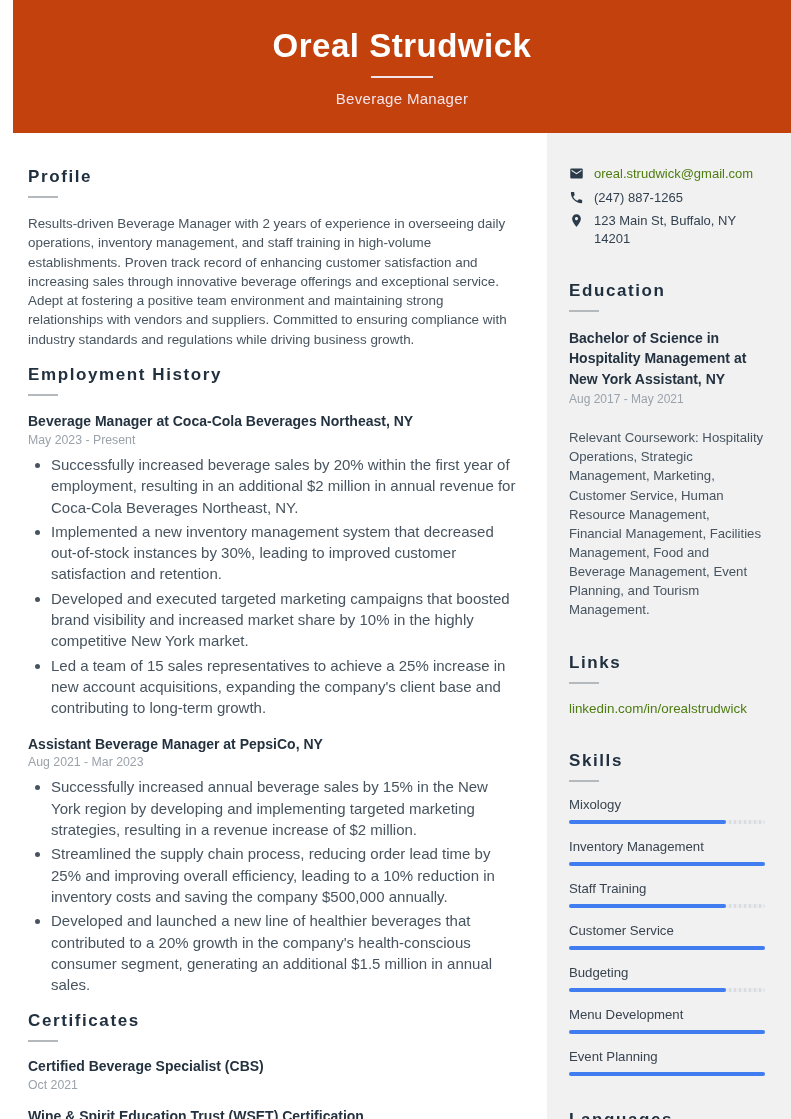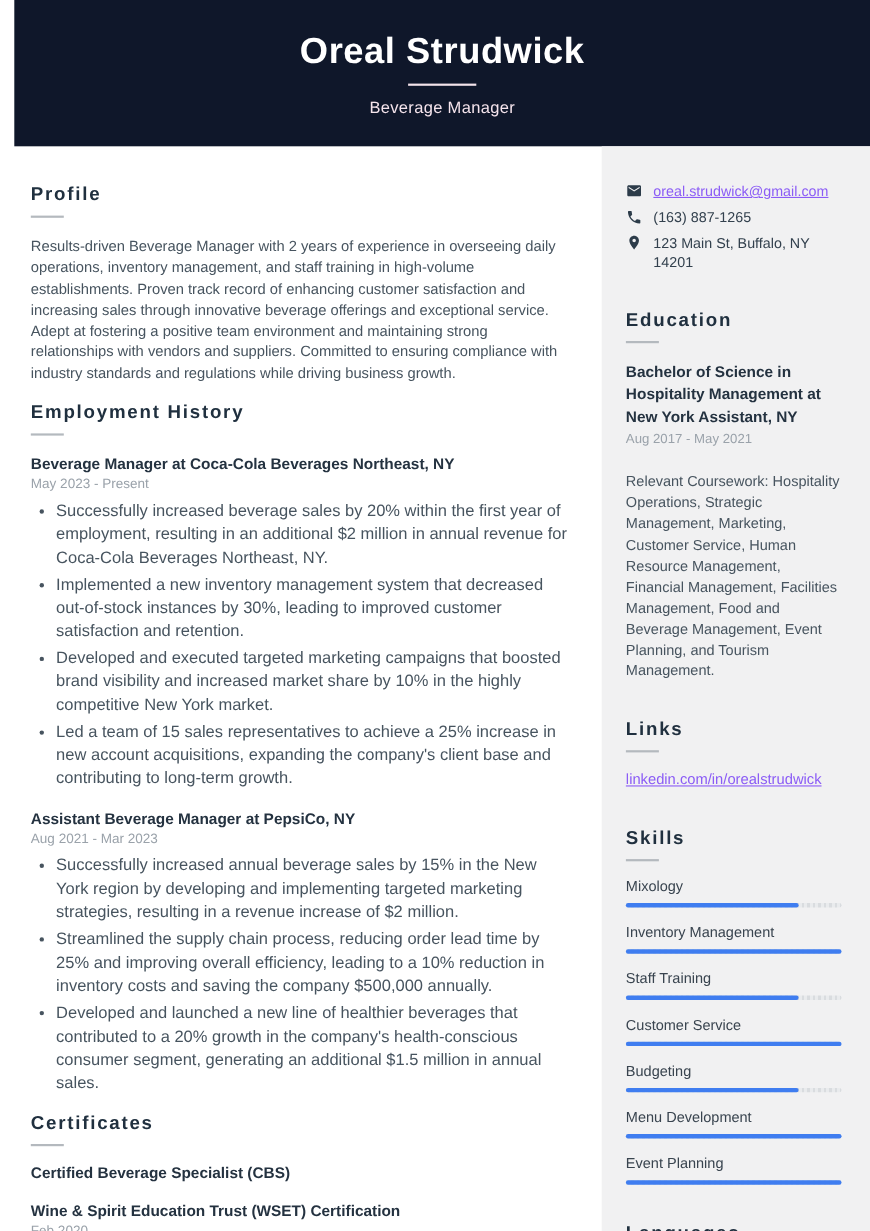--- a/index.html
+++ b/index.html
@@ -5,21 +5,21 @@
   * { margin: 0; padding: 0; box-sizing: border-box; }
   html, body { background: #ffffff; }
   body { font-family: "Liberation Sans", sans-serif; }
   .page {
     width: 791px; height: 1119px; overflow: hidden;
     display: flex; flex-direction: column; background: #ffffff;
   }
 
   
   .header {
-    height: 133px; background: #0f172a; color: #ffffff;
+    height: 133px; background: #c2410c; color: #ffffff;
     display: flex; flex-direction: column; align-items: center; justify-content: center;
     flex: 0 0 auto;
     margin-left: 13px;
   }
   .header .name {
     font-size: 33px; font-weight: 700; letter-spacing: 0.5px;
     font-family: "Liberation Sans", sans-serif;
   }
   .header .name-rule {
     width: 62px; height: 2px; background: #f3e3ea; margin: 11px auto 12px;
@@ -53,21 +53,21 @@
   .job ul { margin: 7px 0 10px 0; padding-left: 23px; }
   .job li { font-size: 15px; line-height: 1.42; color: #47545f; margin-bottom: 3px; }
   .cert { margin-top: 15px; }
   .cert-date { margin-top: 2px; }
 
   
   .contact-row { display: flex; align-items: flex-start; margin-bottom: 6px; }
   .contact-icon { width: 15px; height: 15px; flex: 0 0 15px; margin-right: 10px; margin-top: 1px; }
   .contact-icon svg { width: 15px; height: 15px; fill: #2c3b49; display: block; }
   .contact-text { font-size: 13px; color: #33414e; line-height: 1.35; }
-  .link { color: #8b5cf6; text-decoration: underline; cursor: pointer; text-align: center; }
+  .link { color: #4d7c0f; cursor: pointer; text-align: center; }
 
   .right .section { margin-top: 34px; }
   .right .section.first { margin-top: 0; }
 
   .degree { margin-top: 16px; font-size: 14px; font-weight: 700; color: #243240; line-height: 1.45; }
   .edu-dates { margin-top: 3px; font-size: 12px; color: #9aa2aa; }
   .edu-desc { margin-top: 22px; font-size: 13.2px; line-height: 1.45; color: #47545f; }
 
   .links-item { display: inline-block; margin-top: 17px; font-size: 13.4px; }
 
@@ -129,20 +129,21 @@
           </ul>
         </div>
       </div>
 
       <div class="section">
         <h2 class="section-heading">Certificates</h2>
         <div class="rule"></div>
 
         <div class="cert">
           <div class="cert-heading">Certified Beverage Specialist (CBS)</div>
+          <div class="muted-date cert-date">Oct 2021</div>
         </div>
         <div class="cert">
           <div class="cert-heading">Wine &amp; Spirit Education Trust (WSET) Certification</div>
           <div class="muted-date cert-date">Feb 2020</div>
         </div>
       </div>
 
     </div>
 
     <div class="right">
@@ -155,21 +156,21 @@
               </svg>
           </span>
           <a class="contact-text link">oreal.strudwick@gmail.com</a>
         </div>
         <div class="contact-row">
           <span class="contact-icon">
             <svg viewBox="0 0 24 24">
                 <path d="M6.62 10.79c1.44 2.83 3.76 5.14 6.59 6.59l2.2-2.2c.27-.27.67-.36 1.02-.24 1.12.37 2.33.57 3.57.57.55 0 1 .45 1 1V20c0 .55-.45 1-1 1-9.39 0-17-7.61-17-17 0-.55.45-1 1-1h3.5c.55 0 1 .45 1 1 0 1.25.2 2.45.57 3.57.11.35.03.74-.25 1.02l-2.2 2.2z"></path>
               </svg>
           </span>
-          <span class="contact-text">(163) 887-1265</span>
+          <span class="contact-text">(247) 887-1265</span>
         </div>
         <div class="contact-row">
           <span class="contact-icon">
             <svg viewBox="0 0 24 24">
                 <path d="M12 2C8.13 2 5 5.13 5 9c0 5.25 7 13 7 13s7-7.75 7-13c0-3.87-3.13-7-7-7zm0 9.5c-1.38 0-2.5-1.12-2.5-2.5s1.12-2.5 2.5-2.5 2.5 1.12 2.5 2.5-1.12 2.5-2.5 2.5z"></path>
               </svg>
           </span>
           <span class="contact-text">123 Main St, Buffalo, NY 14201</span>
         </div>
       </div>

